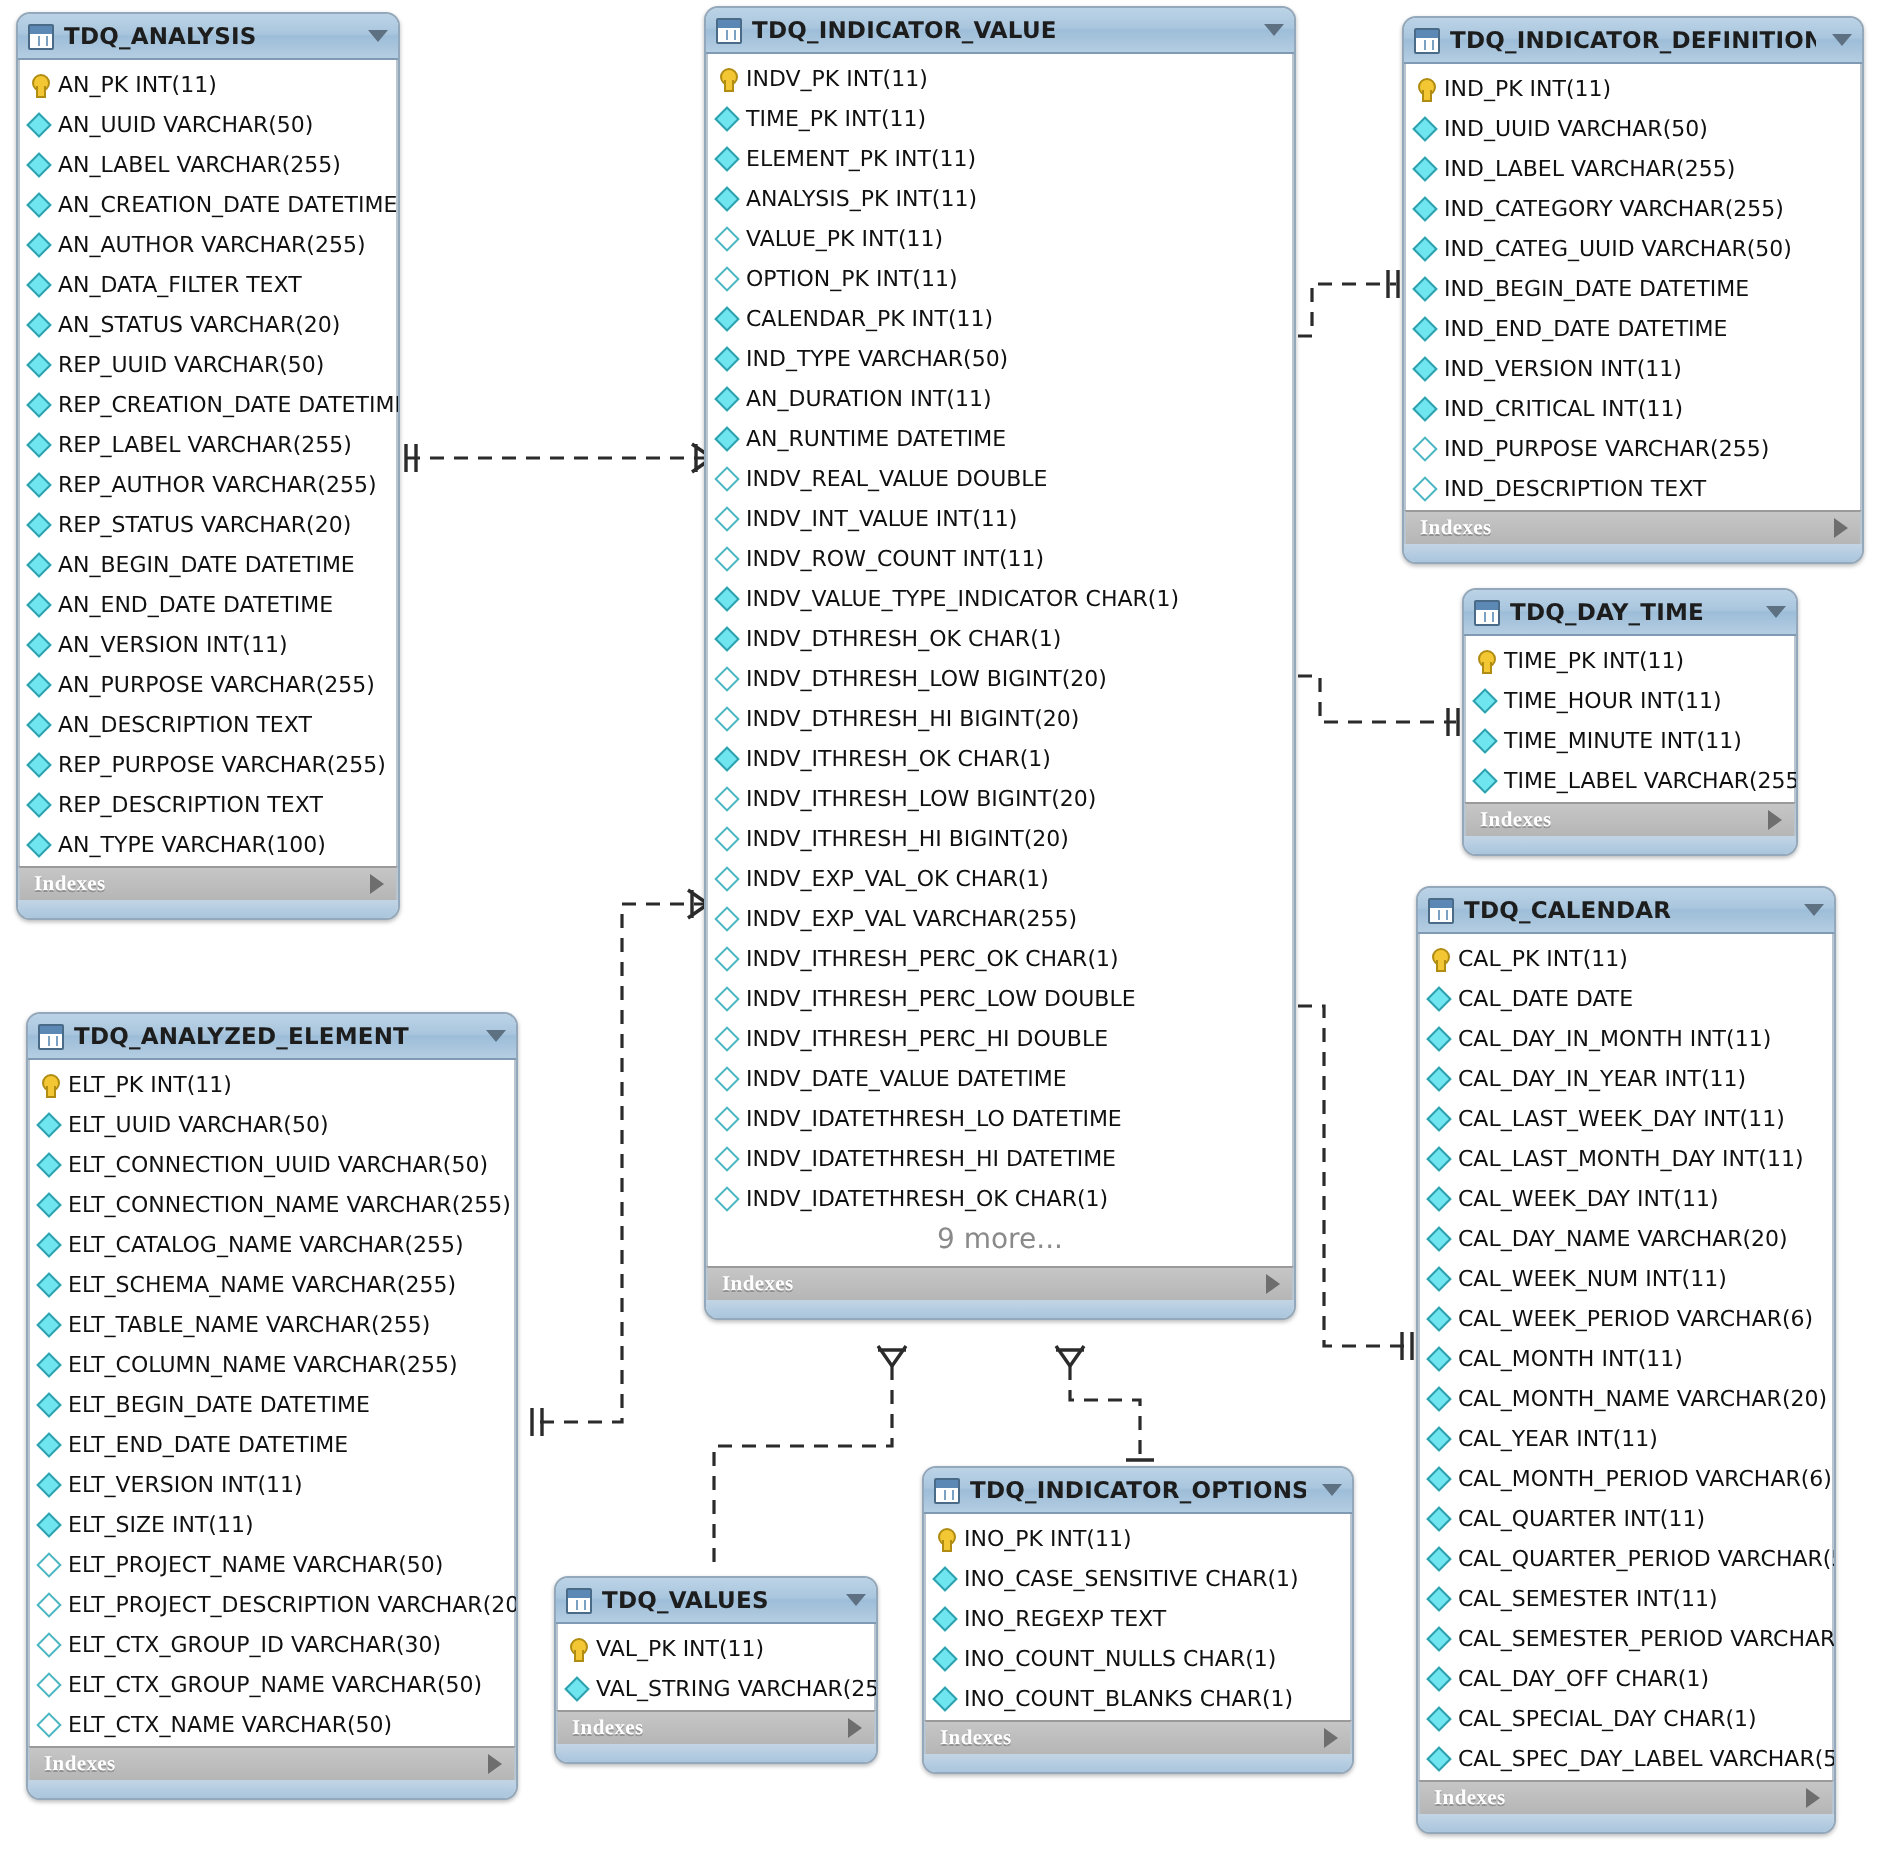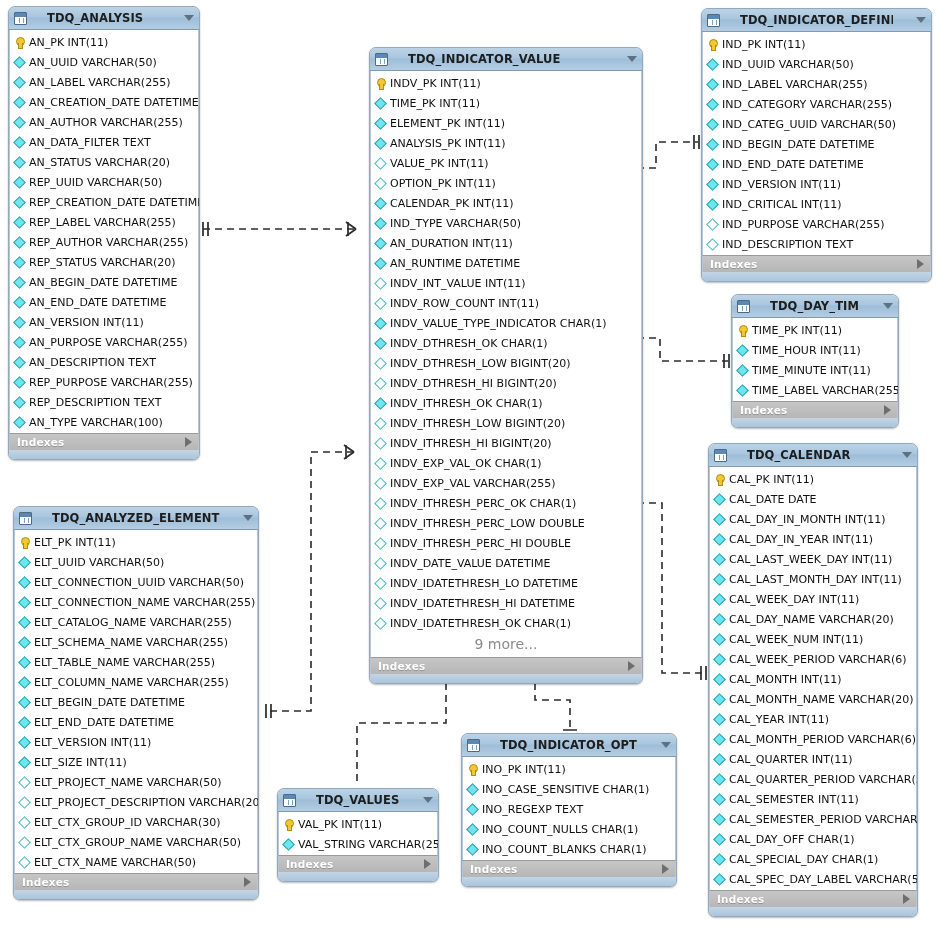--- a/index.html
+++ b/index.html
@@ -33,21 +33,21 @@
     overflow: hidden;
   }
   .tbl-header {
     height: 23px;
     display: flex;
     align-items: center;
     padding: 0 5px 0 5px;
     background: linear-gradient(to bottom, #bcd3e6 0%, #a9c6de 45%, #9dbdd8 50%, #b4cde2 100%);
     border-bottom: 1px solid #7f9ab2;
     border-radius: 6px 6px 0 0;
-    gap: 20px;
+    gap: 5px;
   }
   .tbl-icon {
     width: 13px; height: 13px;
     flex: 0 0 auto;
     border: 1px solid #4a6b87;
     background: #ffffff;
     position: relative;
     border-radius: 1px;
   }
   .tbl-icon::before {
@@ -154,20 +154,21 @@
   .idx-bar {
     height: 17px;
     display: flex;
     align-items: center;
     justify-content: space-between;
     padding: 0 6px 0 7px;
     background: linear-gradient(to bottom, #c6c6c6 0%, #b6b6b6 100%);
     border-top: 1px solid #9a9a9a;
     border-left: 1px solid #b9c6d2;
     border-right: 1px solid #b9c6d2;
+    font-family: Liberation Serif, serif;
   }
   .idx-label {
     font-size: 10.5px;
     font-weight: bold;
     color: #ffffff;
     text-shadow: 0 1px 0 rgba(0,0,0,0.22);
     letter-spacing: 0.2px;
   }
   .idx-arrow {
     width: 0; height: 0;
@@ -325,21 +326,21 @@
           <span class="ic ic-diamond"></span>
           <span class="col-name">AN_TYPE VARCHAR(100)</span>
         </div>
       </div>
       <div class="idx-bar">
         <span class="idx-label">Indexes</span>
         <span class="idx-arrow"></span>
       </div>
       <div class="tbl-foot"></div>
     </div>
-    <div class="table-node" style="left: 369px; top: 3px; width: 274px; margin-top: 44px;">
+    <div class="table-node" style="left: 352px; top: 3px; width: 296px;">
       <div class="tbl-header">
         <span class="tbl-icon"></span>
         <span class="tbl-title">TDQ_INDICATOR_VALUE</span>
         <span class="tbl-caret"></span>
       </div>
       <div class="tbl-body">
         <div class="col-row">
           <span class="ic ic-key"></span>
           <span class="col-name">INDV_PK INT(11)</span>
         </div>
@@ -371,20 +372,24 @@
           <span class="ic ic-diamond"></span>
           <span class="col-name">IND_TYPE VARCHAR(50)</span>
         </div>
         <div class="col-row">
           <span class="ic ic-diamond"></span>
           <span class="col-name">AN_DURATION INT(11)</span>
         </div>
         <div class="col-row">
           <span class="ic ic-diamond"></span>
           <span class="col-name">AN_RUNTIME DATETIME</span>
+        </div>
+        <div class="col-row">
+          <span class="ic ic-diamond-open"></span>
+          <span class="col-name">INDV_REAL_VALUE DOUBLE</span>
         </div>
         <div class="col-row">
           <span class="ic ic-diamond-open"></span>
           <span class="col-name">INDV_INT_VALUE INT(11)</span>
         </div>
         <div class="col-row">
           <span class="ic ic-diamond-open"></span>
           <span class="col-name">INDV_ROW_COUNT INT(11)</span>
         </div>
         <div class="col-row">

